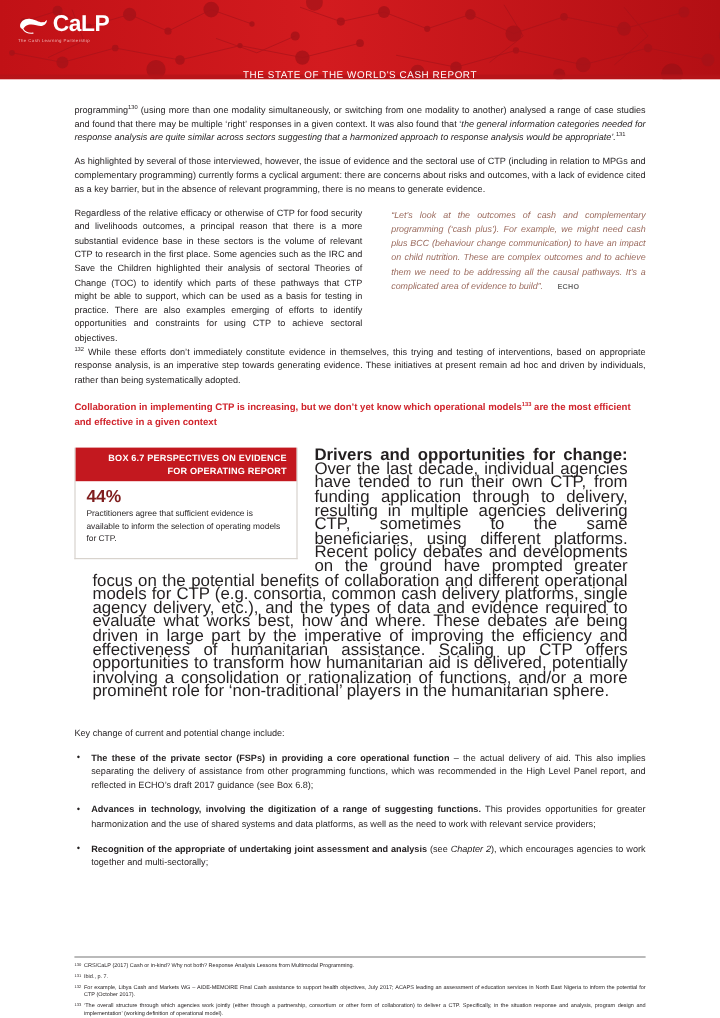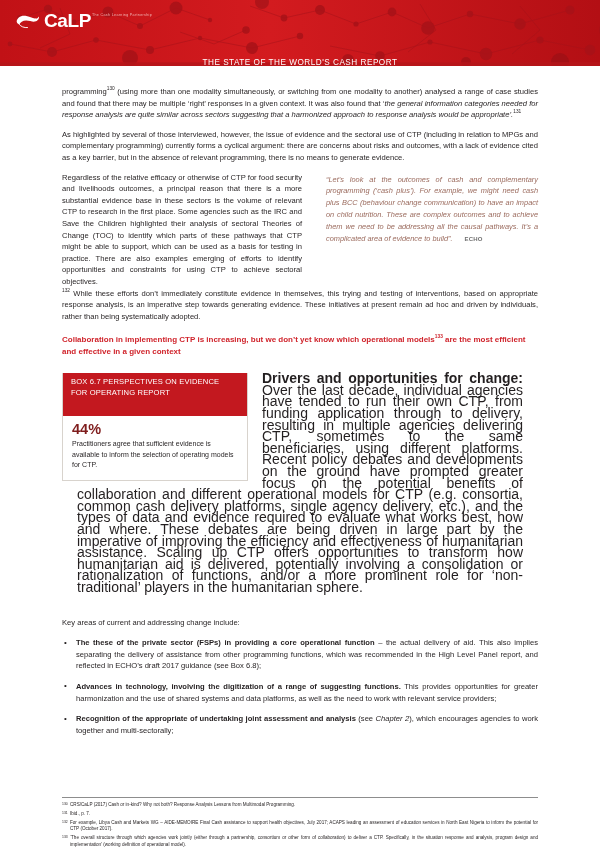--- a/index.html
+++ b/index.html
@@ -36,21 +36,21 @@
     left: 0; right: 0; bottom: 0;
     height: 3px;
     background: #b5161a;
     opacity: .55;
   }
   .logo {
     position: absolute;
     left: 14px;
     top: 11px;
     display: flex;
-    flex-direction: row;
+    flex-direction: column;
     align-items: flex-start;
     z-index: 5;
   }
   .logo-row {
     display: flex;
     align-items: center;
     gap: 3px;
   }
   .logo-mark {
     width: 27px;
@@ -159,24 +159,24 @@
   }
   .box67 {
     border: 1px solid #d8d3cd;
     border-top: none;
     background: #ffffff;
   }
   .box67-head {
     background: #c3181f;
     color: #ffffff;
     font-size: 7.6px;
-    font-weight: normal;
+    font-weight: bold;
     letter-spacing: .15px;
-    text-align: left;
-    padding: 4px 8px 18px 8px;
+    text-align: right;
+    padding: 4px 8px 3px 8px;
     line-height: 10.5px;
   }
   .box67-body {
     padding: 6px 9px 9px 9px;
   }
   .box67-stat {
     color: #7f1d1d;
     font-size: 14.5px;
     font-weight: bold;
     line-height: 15px;
@@ -355,21 +355,21 @@
           <div class="box67-body">
             <div class="box67-stat">44%</div>
             <div class="box67-text">Practitioners agree that sufficient evidence is available to inform the selection of operating models for CTP.</div>
           </div>
         </div>
       </div>
 
       <p class="rightflow"><span class="bd">Drivers and opportunities for change:</span><span> Over the last decade, individual agencies have tended to run their own CTP, from funding application through to delivery, resulting in multiple agencies delivering CTP, sometimes to the same beneficiaries, using different platforms. Recent policy debates and developments on the ground have prompted greater focus on the potential benefits of collaboration and different operational models for CTP (e.g. consortia, common cash delivery platforms, single agency delivery, etc.), and the types of data and evidence required to evaluate what works best, how and where. These debates are being driven in large part by the imperative of improving the efficiency and effectiveness of humanitarian assistance. Scaling up CTP offers opportunities to transform how humanitarian aid is delivered, potentially involving a consolidation or rationalization of functions, and/or a more prominent role for ‘non-traditional’ players in the humanitarian sphere.</span></p>
     </div>
 
-    <p class="body" style="margin-top:8px">Key areas of current and addressing change include:</p>
+    <p class="body" style="margin-top:8px">Key change of current and potential change include:</p>
 
     <ul class="bullets">
       <li><span class="bd">The these of the private sector (FSPs) in providing a core operational function</span><span> – the actual delivery of aid. This also implies separating the delivery of assistance from other programming functions, which was recommended in the High Level Panel report, and reflected in ECHO’s draft 2017 guidance (see Box 6.8);</span></li>
       <li><span class="bd">Advances in technology, involving the digitization of a range of suggesting functions.</span><span> This provides opportunities for greater harmonization and the use of shared systems and data platforms, as well as the need to work with relevant service providers;</span></li>
       <li><span class="bd">Recognition of the appropriate of undertaking joint assessment and analysis</span><span> (see </span><span class="it">Chapter 2</span><span>), which encourages agencies to work together and multi-sectorally;</span></li>
     </ul>
 
   </div>
 
   <div class="footnotes">

